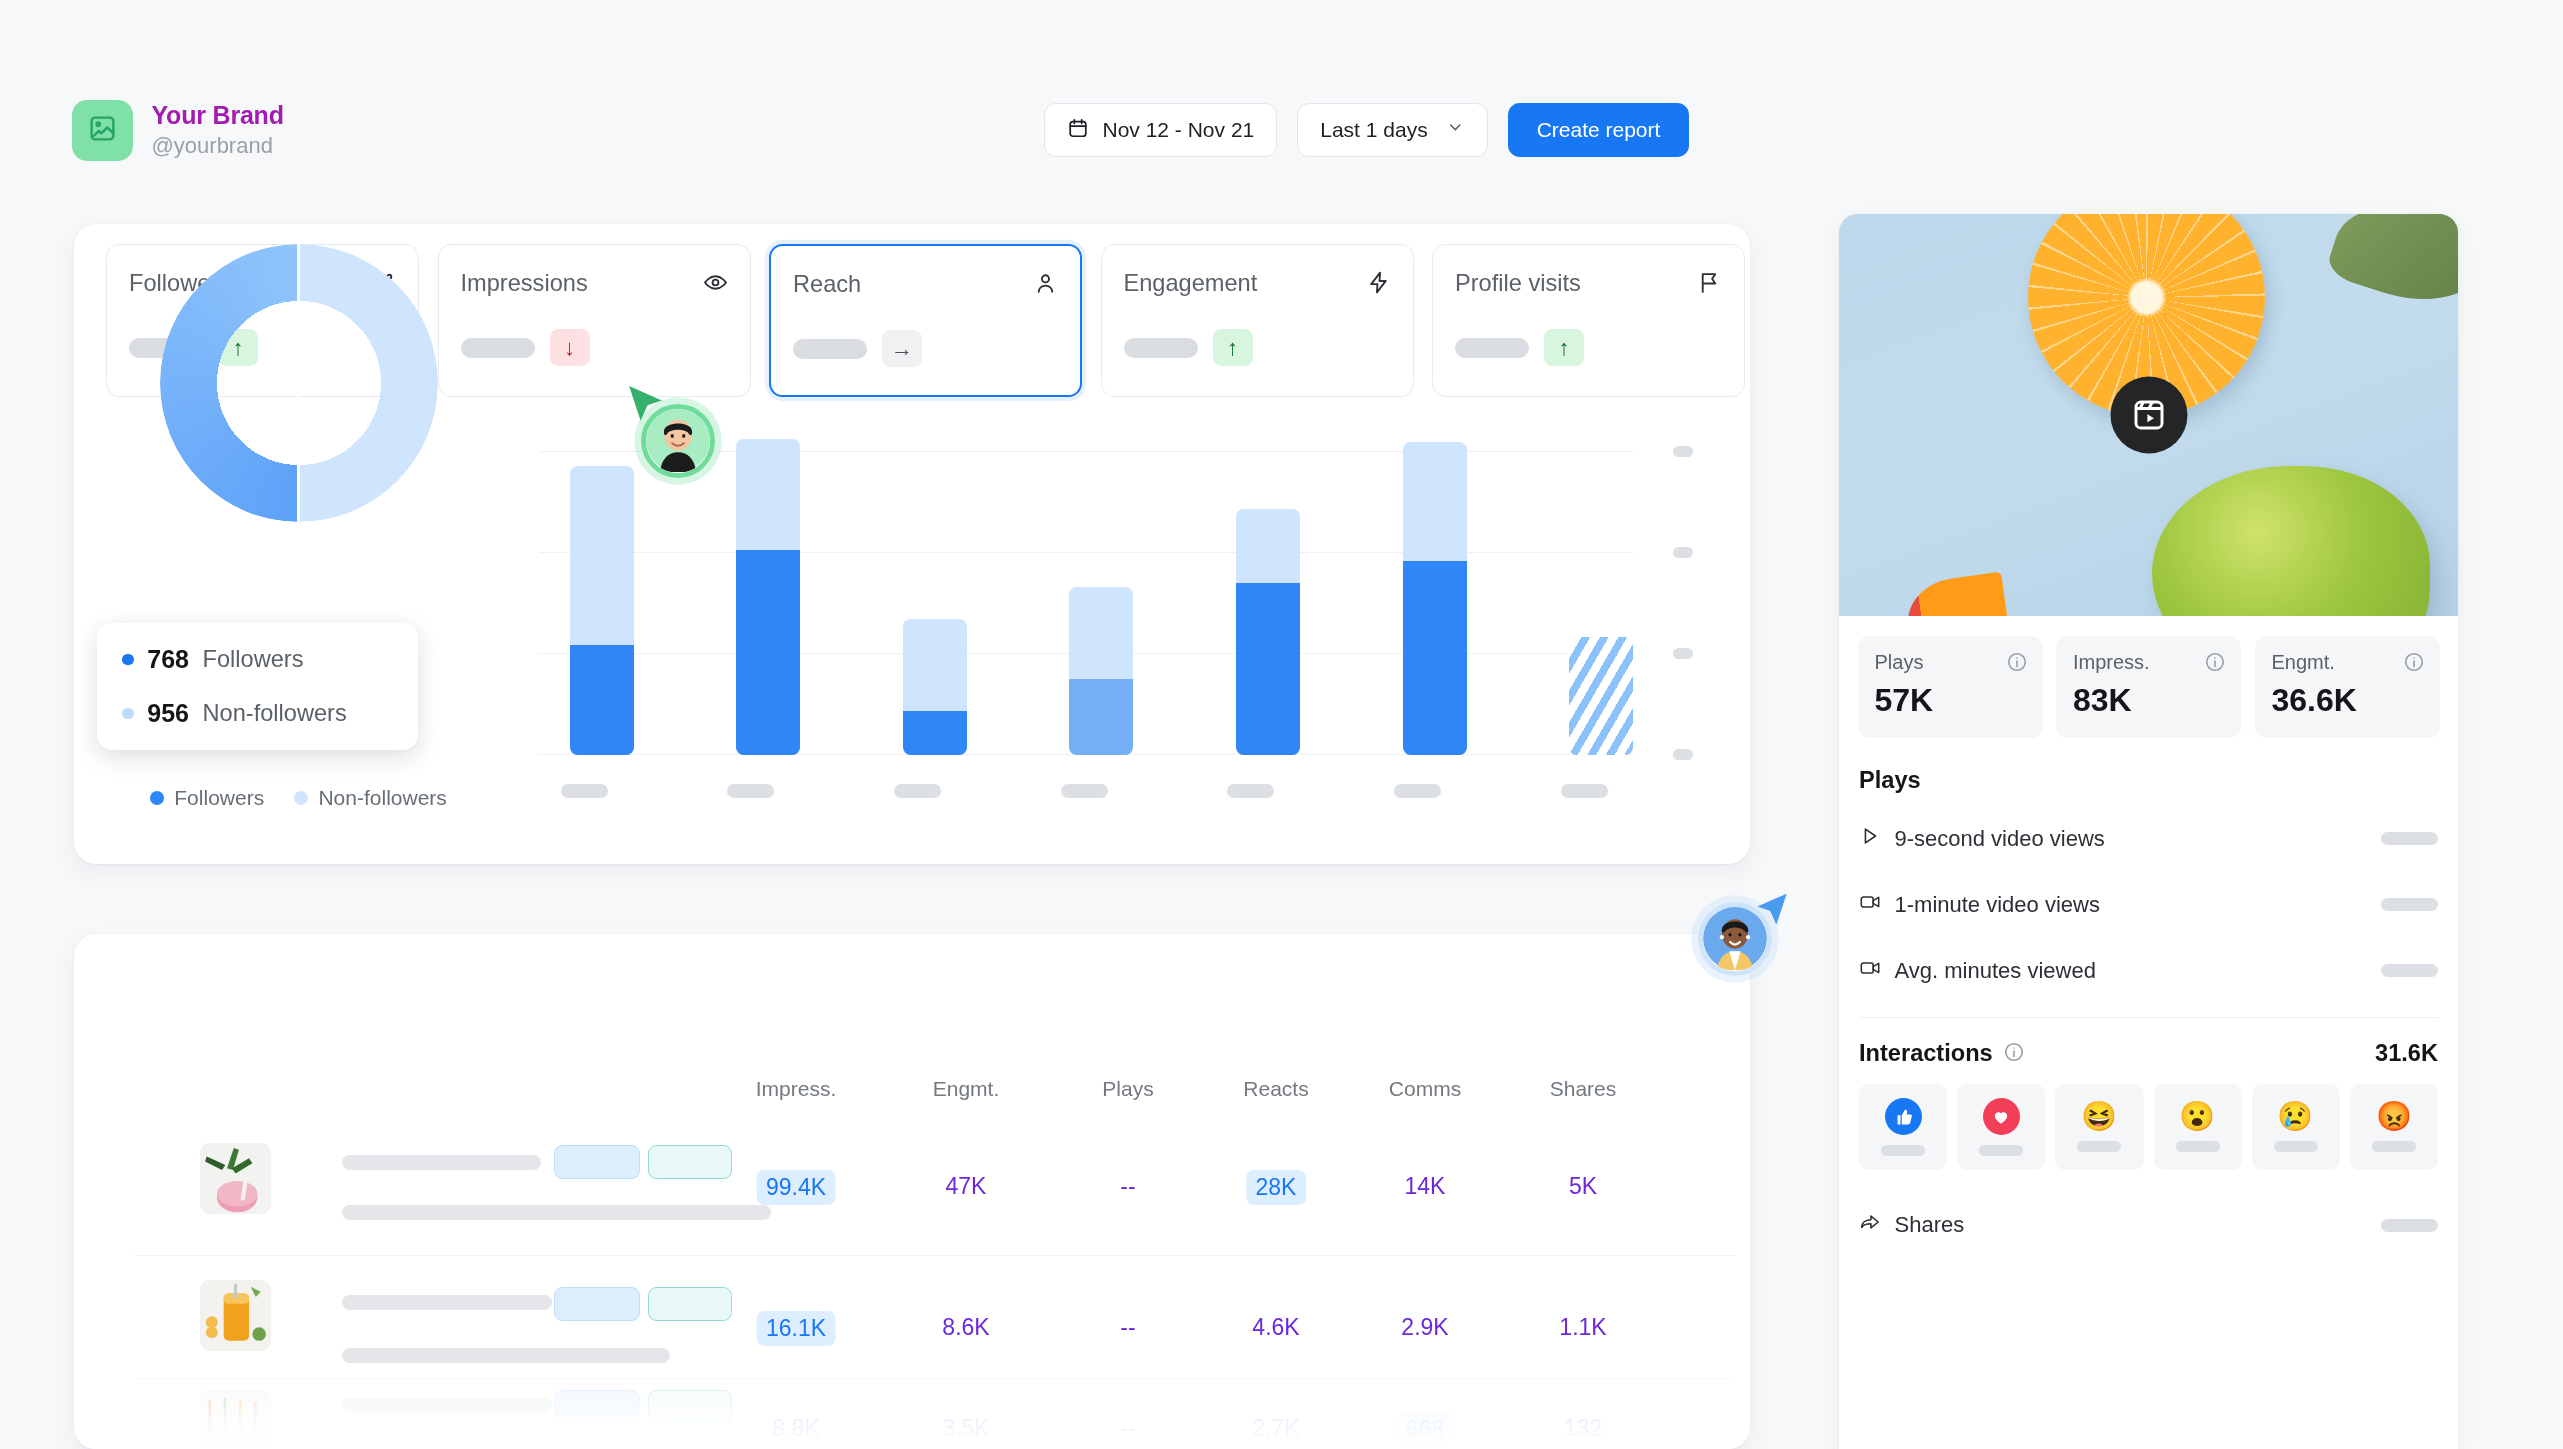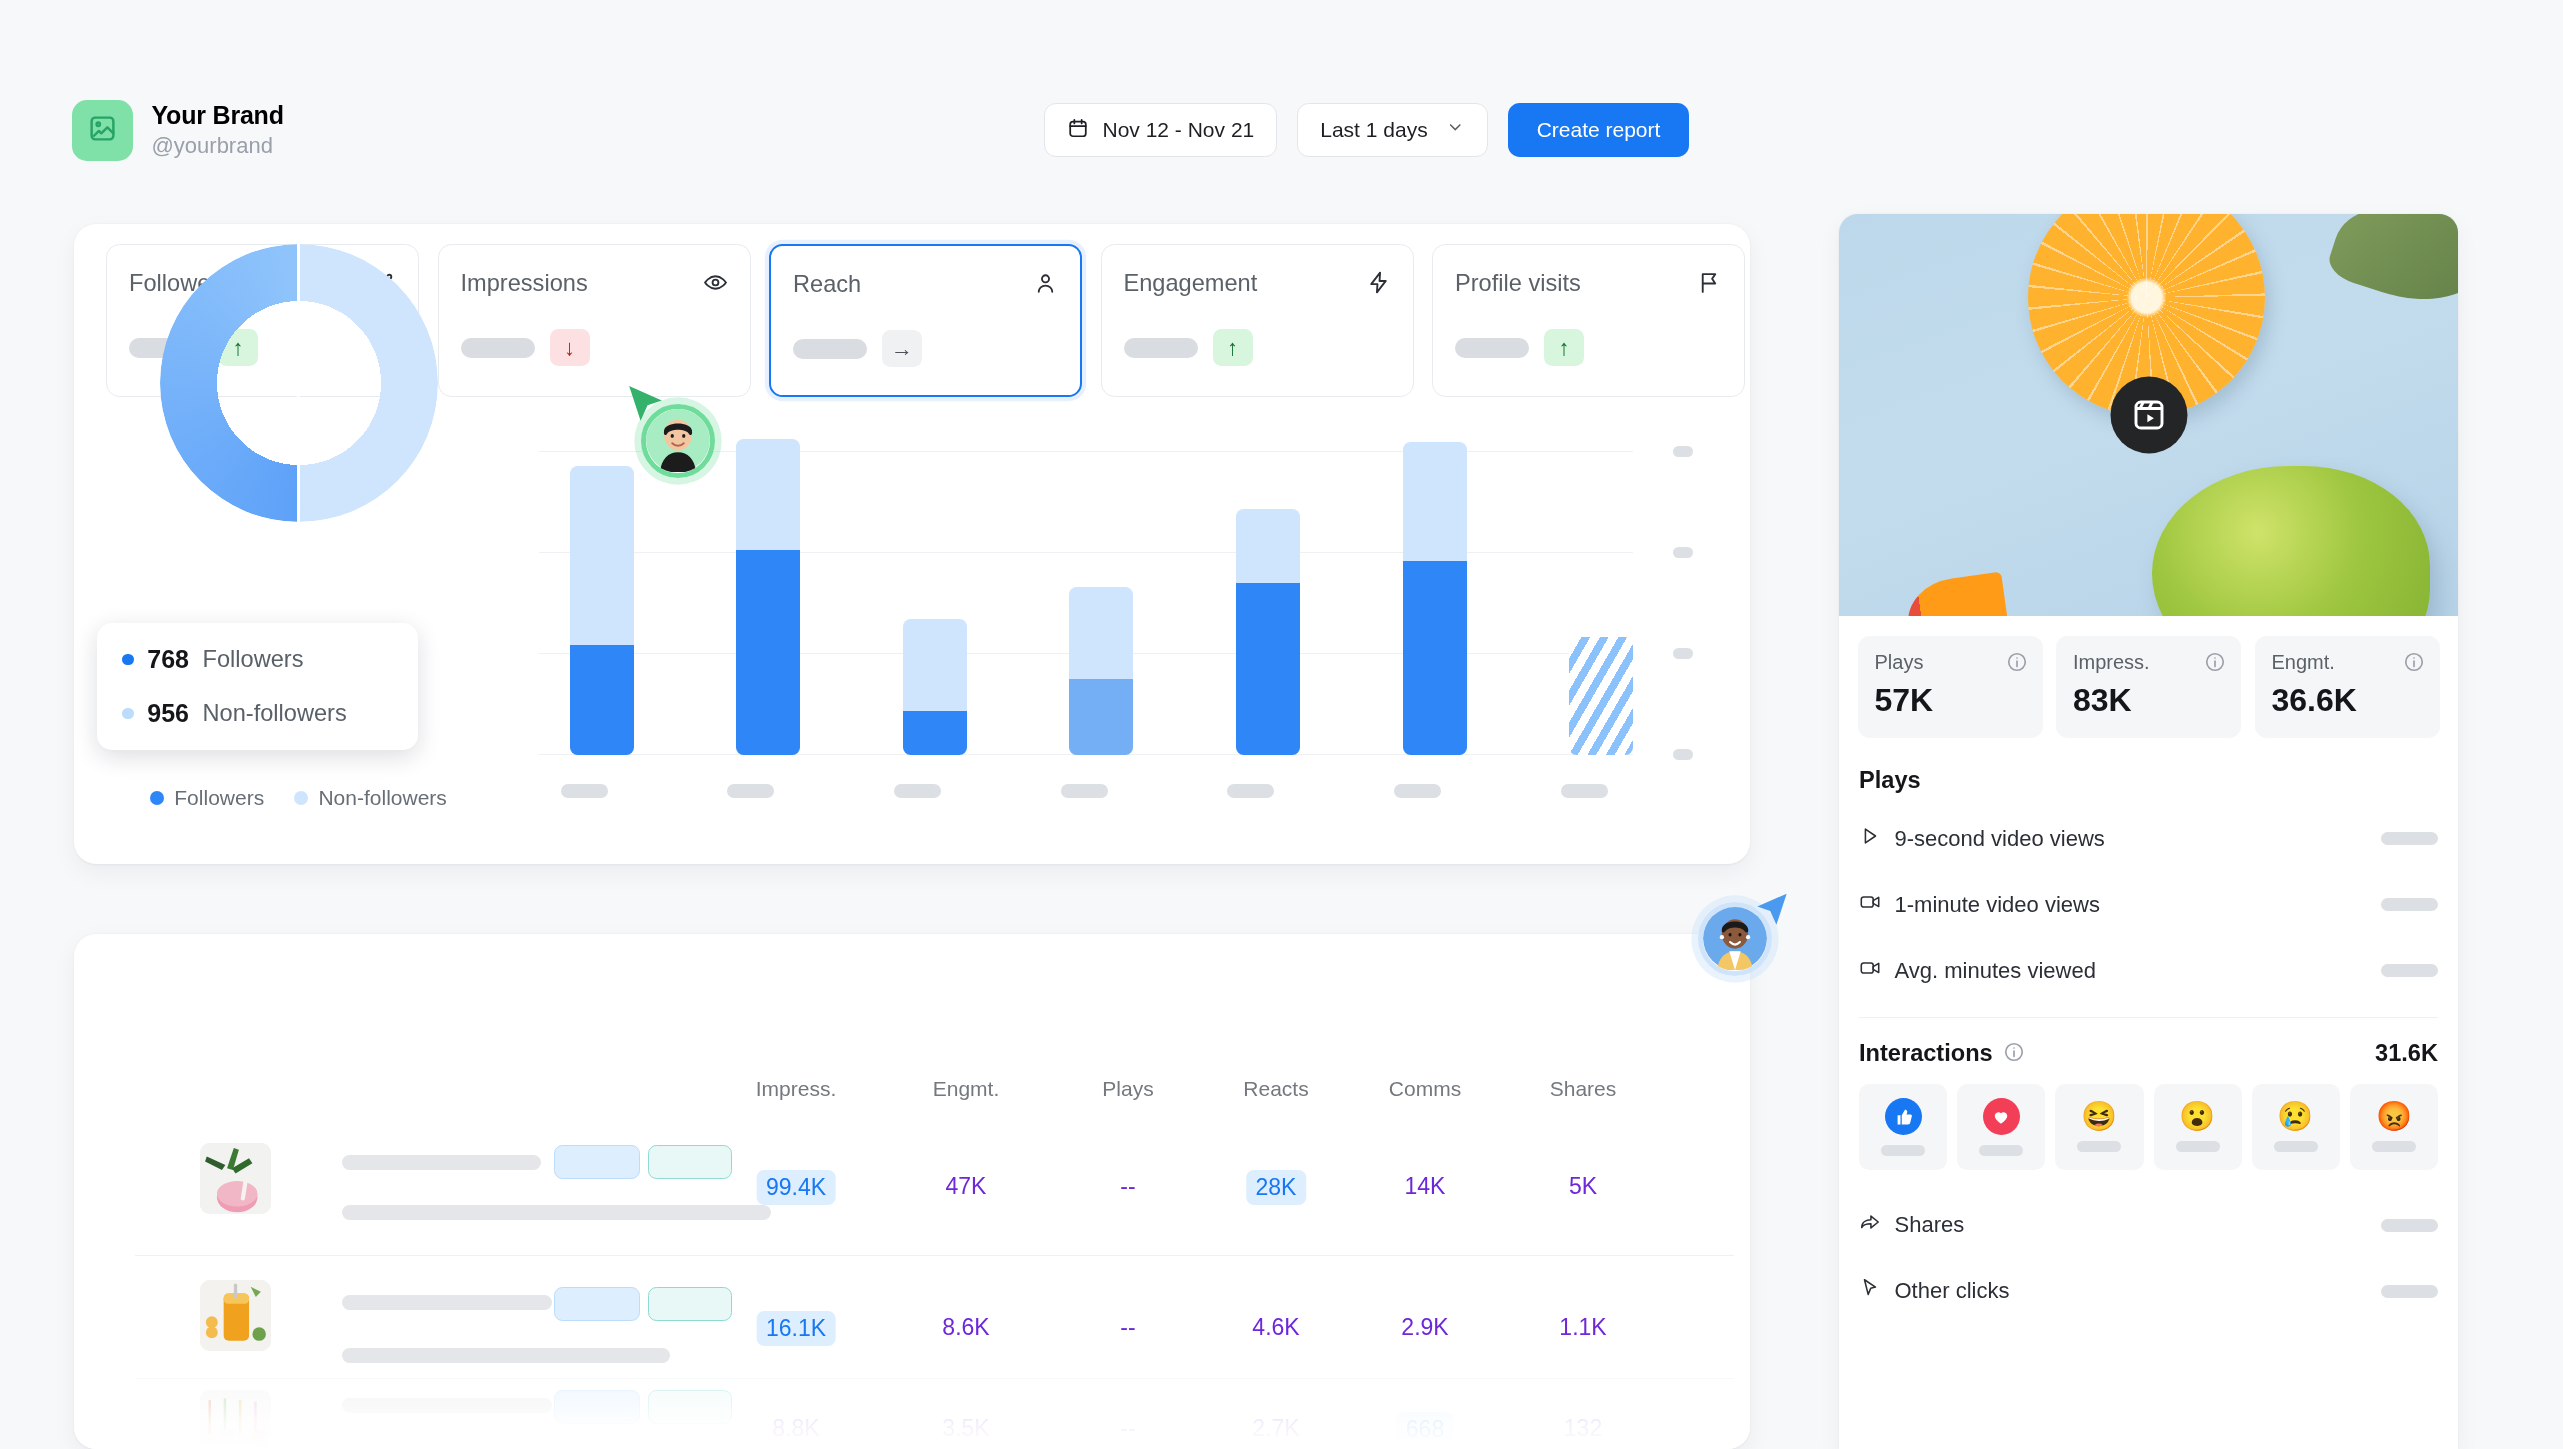--- a/index.html
+++ b/index.html
@@ -12,21 +12,21 @@
   .app { position: relative; width: 2563px; height: 1449px; }
 
   
   .header { position: absolute; left: 72px; top: 93px; width: 1666px; height: 93px; }
   .brand { position: absolute; left: 0; top: 6.7px; display: flex; align-items: center; gap: 18.5px; }
   .brand-avatar {
     width: 61px; height: 61px; border-radius: 15px; background: #7fe0a8;
     display: flex; align-items: center; justify-content: center;
   }
   .brand-text { display: flex; flex-direction: column; gap: 3.4px; }
-  .brand-name { font-size: 25px; font-weight: 700; color: #000000; letter-spacing: -0.2px; }
+  .brand-name { font-size: 25px; font-weight: 700; color: #a21caf; letter-spacing: -0.2px; }
   .brand-handle { font-size: 22px; color: #9aa0aa; }
 
   .header-controls { position: absolute; left: 972px; top: 10px; display: flex; align-items: center; gap: 20px; }
   .pill-btn {
     height: 54px; border: 1.3px solid #e2e5ea; border-radius: 11.8px; background: #fff;
     display: flex; align-items: center; gap: 13.5px; padding: 0 22px;
     font-size: 21px; color: #1d1f24; cursor: pointer;
   }
   .pill-btn .chev { color: #5a6068; font-size: 17px; margin-left: 5px; }
   .primary-btn {
@@ -660,26 +660,17 @@
     <div class="rp-item" style="margin-top:22px">
       <span>
         <svg width="22" height="22" viewBox="0 0 24 24" fill="none" stroke="#2b2f36" stroke-width="1.7" stroke-linejoin="round" stroke-linecap="round">
             <path d="M3 18c0-6 5-8.5 10-8.5V5.5L21 12l-8 6.5V14C8 14 4.5 15.5 3 18z"></path>
           </svg>
       </span>
       <span>Shares</span>
       <span class="rp-skel"></span>
     </div>
 
-    <div class="rp-item">
-      <span>
-        <svg width="22" height="22" viewBox="0 0 24 24" fill="none" stroke="#2b2f36" stroke-width="1.7" stroke-linejoin="round">
-            <path d="M6 3l12 8-5.2 1.2L10 19z"></path>
-          </svg>
-      </span>
-      <span>Other clicks</span>
-      <span class="rp-skel"></span>
-    </div>
 
   </div>
 
 </div>
 
 
 </body></html>

